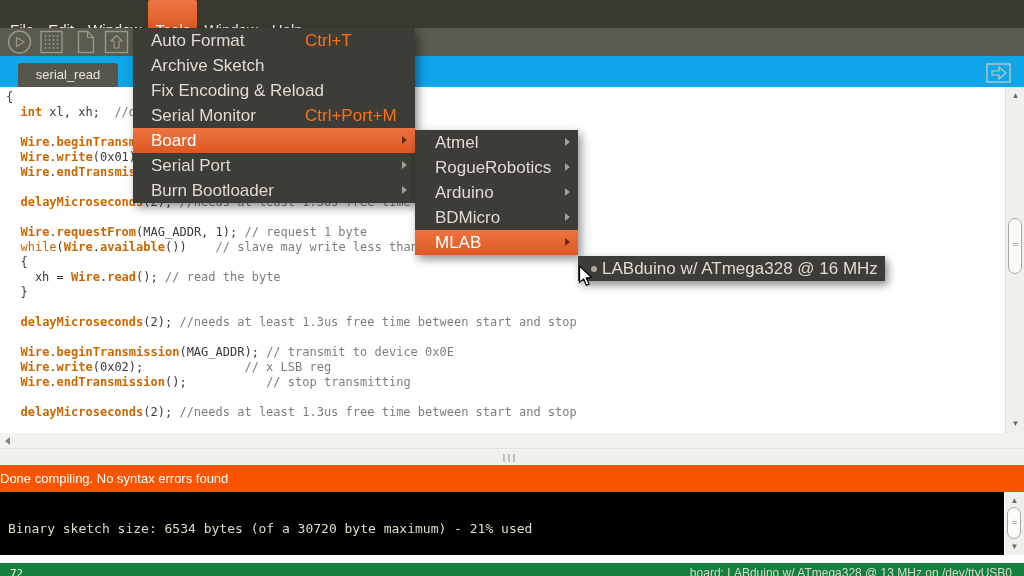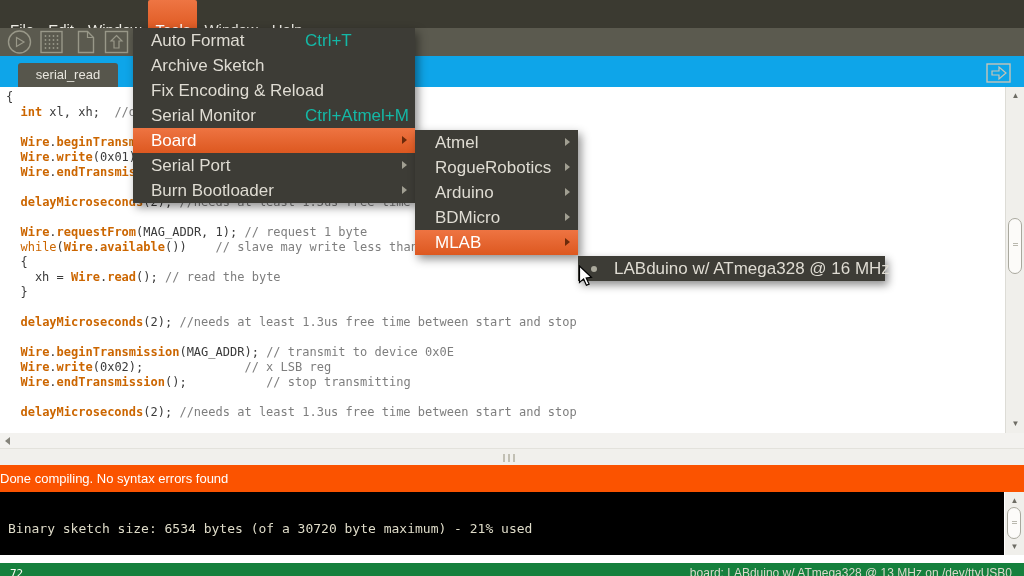--- a/index.html
+++ b/index.html
@@ -58,27 +58,27 @@
   #sb-line{position:absolute;left:10px;top:0;line-height:21px;color:#fdfcf5;
     font-family:"DejaVu Sans Mono",monospace;font-size:11px;}
   #sb-board{position:absolute;right:12px;top:0;line-height:21px;color:#dcd9cc;font-size:12px;}
   
   .menu{position:absolute;background:#3d3c36;box-shadow:3px 4px 9px rgba(0,0,0,.45);z-index:50;}
   .mrow{position:relative;height:25px;display:flex;align-items:center;
     color:#dfdcd3;font-size:17px;cursor:default;}
   .mrow.hl{background:linear-gradient(#ee7442,#dd5820);color:#ffffff;}
   .mrow .lbl{padding-left:18px;white-space:nowrap;}
   .menu.sub .lbl{padding-left:20px;}
-  .mrow .sc{position:absolute;left:172px;color:#14b8a6;}
+  .mrow .sc{position:absolute;left:172px;color:#f97316;}
   .mrow .arr{position:absolute;right:8px;top:8px;width:0;height:0;
     border-top:4px solid transparent;border-bottom:4px solid transparent;border-left:5px solid #a19f92;}
   .mrow.hl .arr{border-left-color:#6b2a0b;}
   .mrow .bullet{position:absolute;left:13px;top:10px;width:6px;height:6px;border-radius:50%;
     background:#aba99c;}
-  .mrow .lbl.withbullet{padding-left:24px;margin-left:12px;}
+  .mrow .lbl.withbullet{padding-left:24px;}
   #tools-menu{left:133px;top:28px;width:282px;}
   #board-menu{left:415px;top:130px;width:163px;}
   #mlab-menu{left:578px;top:256px;width:307px;padding:0;}
   
   #cursor{position:absolute;left:578px;top:265px;z-index:99;}
 </style>
 </head>
 <body>
 
 <div id="window">
@@ -199,21 +199,21 @@
         <span class="sc">Ctrl+T</span>
       </div>
       <div class="mrow">
         <span class="lbl">Archive Sketch</span>
       </div>
       <div class="mrow">
         <span class="lbl">Fix Encoding &amp; Reload</span>
       </div>
       <div class="mrow">
         <span class="lbl">Serial Monitor</span>
-        <span class="sc">Ctrl+Atmel+M</span>
+        <span class="sc">Ctrl+Port+M</span>
       </div>
       <div class="mrow hl">
         <span class="lbl">Board</span>
         <span class="arr"></span>
       </div>
       <div class="mrow">
         <span class="lbl">Serial Port</span>
         <span class="arr"></span>
       </div>
       <div class="mrow">

